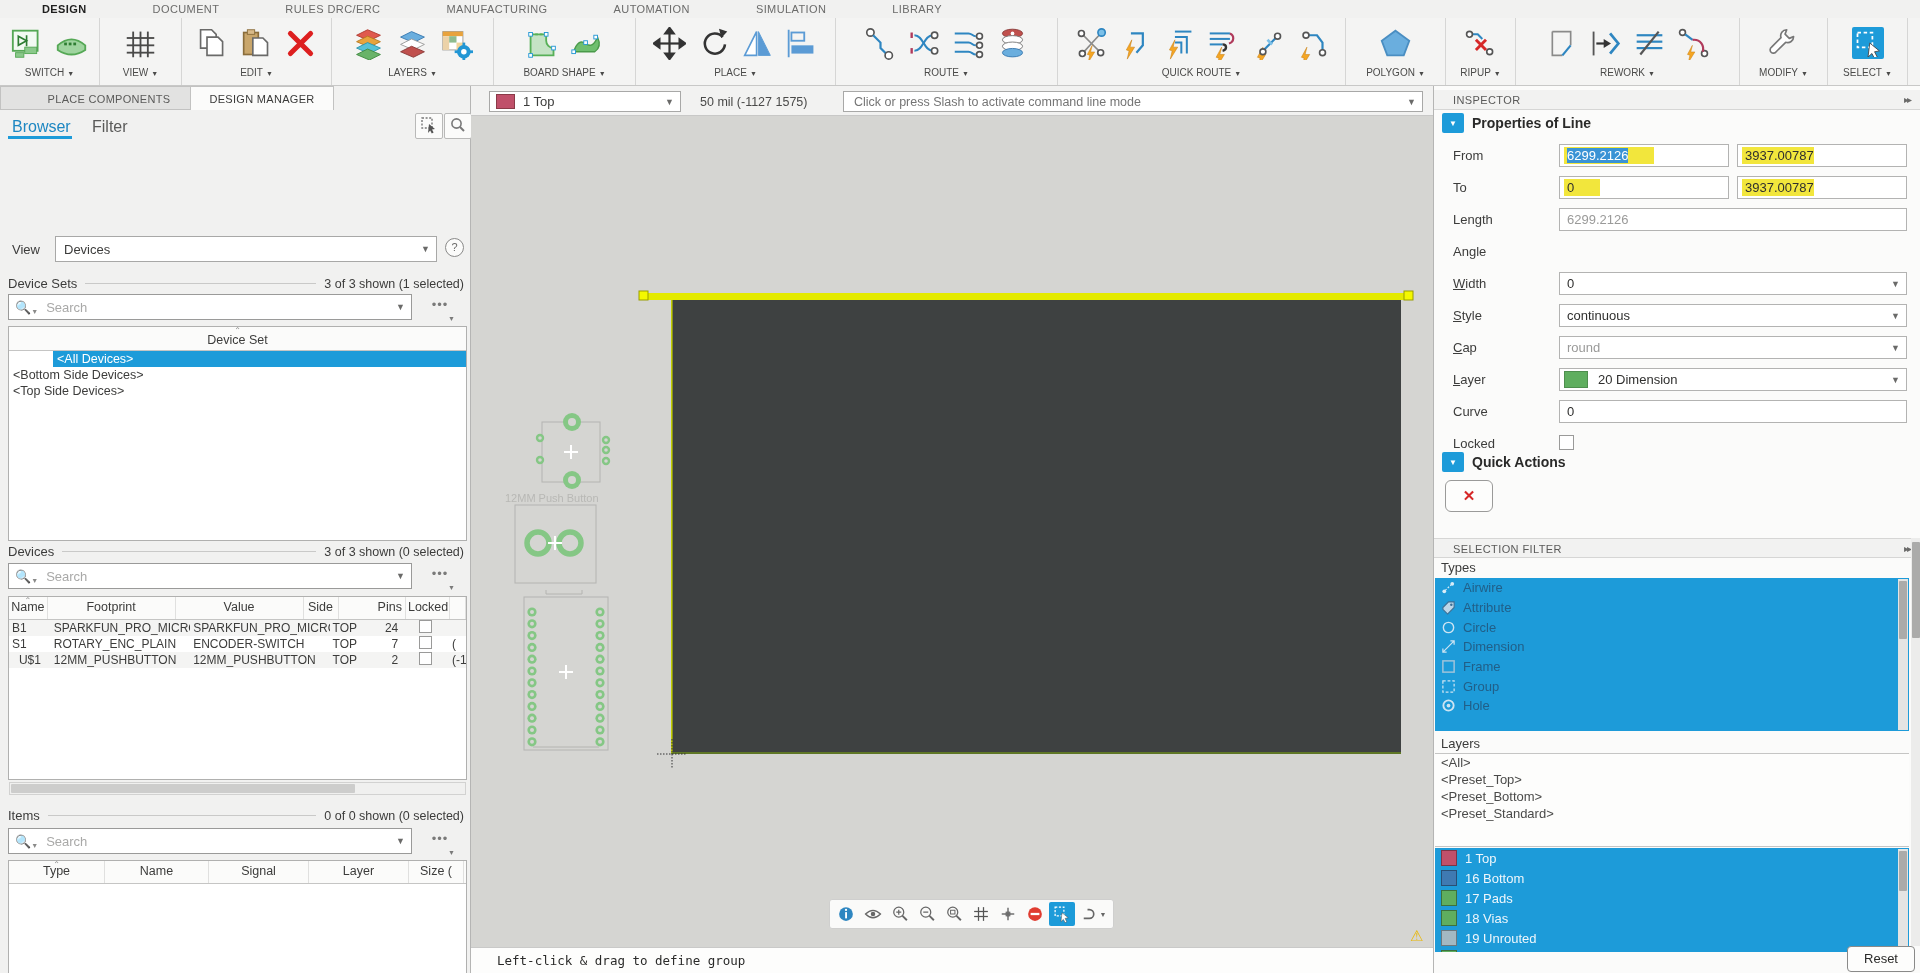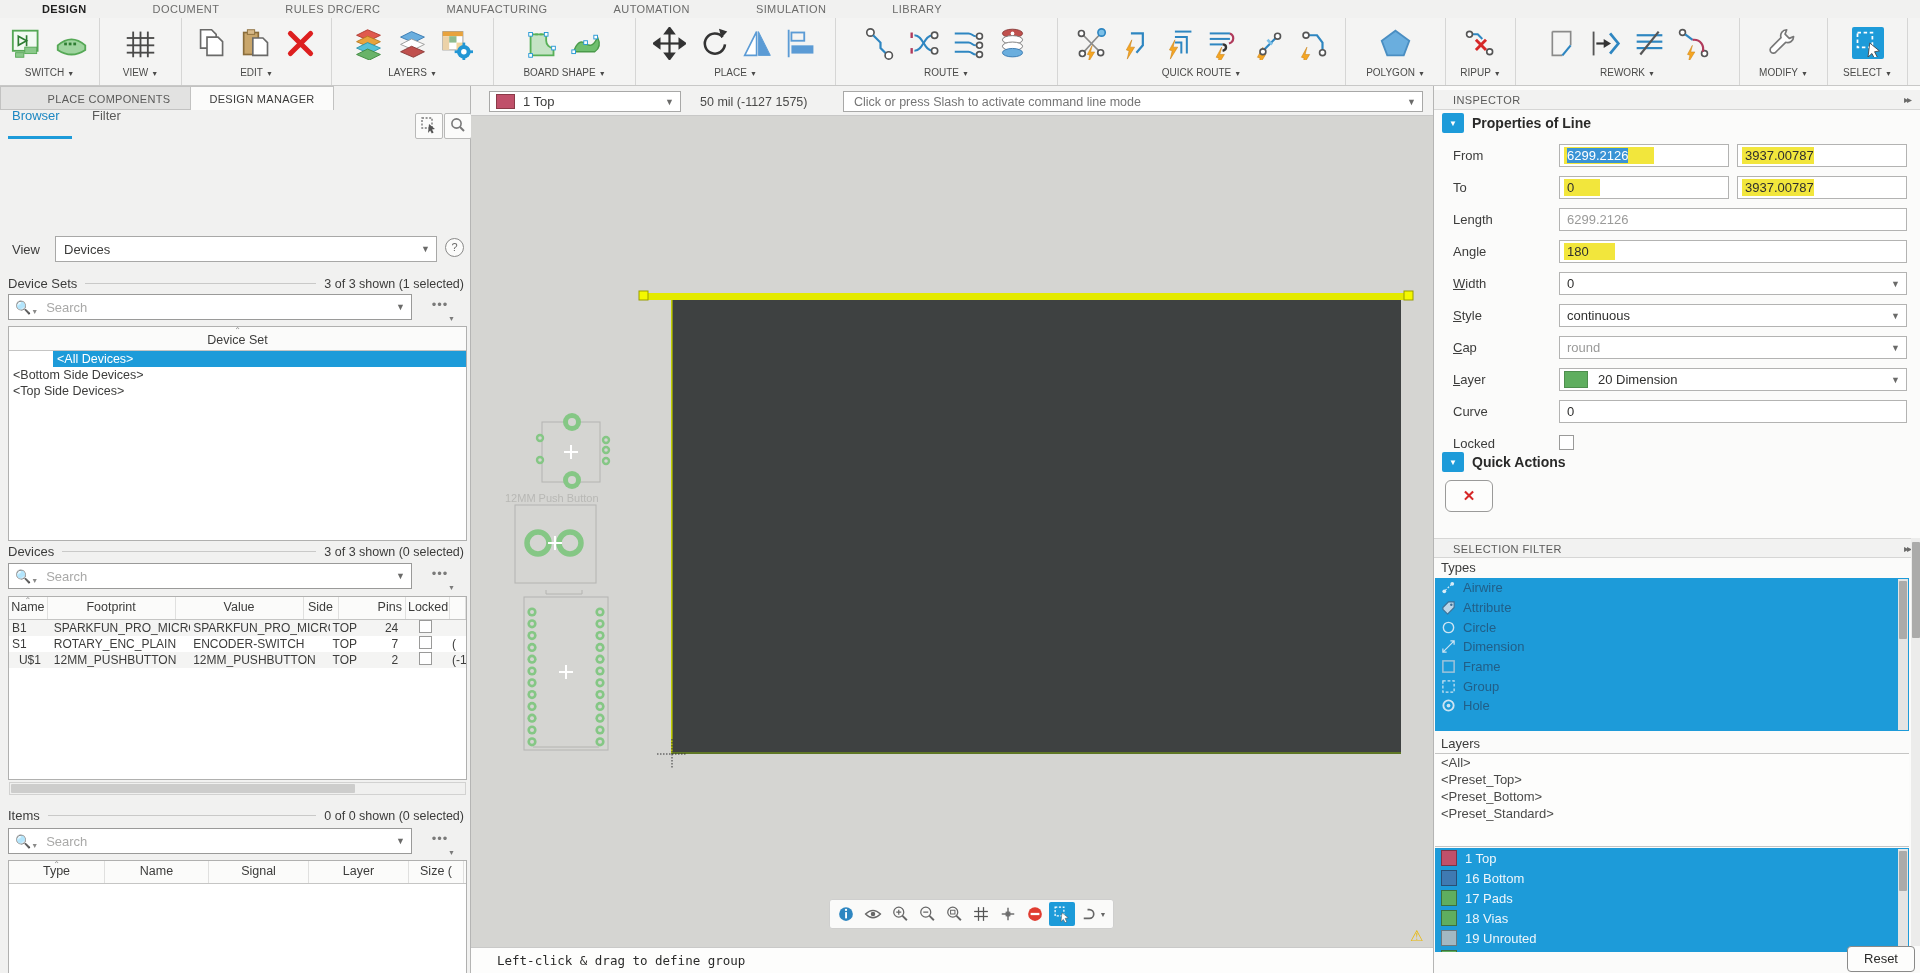--- a/index.html
+++ b/index.html
@@ -18,21 +18,21 @@
   .tb-btn.active-blue svg{width:28px;height:28px;}
   .tb-label{font-size:10px;color:#4a4a49;margin-top:2px;white-space:nowrap;}
   .tb-caret{font-size:7px;color:#4a4a49;margin-left:3px;}
   
   #leftpanel{position:absolute;left:0;top:86px;width:471px;height:887px;background:#f1f1f0;border-right:1px solid #b5b5b4;box-sizing:border-box;}
   .ptab{position:absolute;top:0;height:24px;line-height:24px;text-align:center;font-size:11px;letter-spacing:.3px;box-sizing:border-box;}
   .ptab.inactive{background:#e2e2e1;border:1px solid #c2c2c1;color:#5a5a59;}
   .ptab.active{background:#fbfbfa;border:1px solid #c2c2c1;border-bottom:none;color:#3a3a39;}
   .mini-btn{position:absolute;top:27px;width:26px;height:24px;background:#fbfbfa;border:1px solid #b9b9b8;border-radius:2px;display:flex;align-items:center;justify-content:center;}
   .mini-btn svg{width:18px;height:18px;}
-  .subtab{position:absolute;top:22px;font-size:13px;color:#5a5a59;}
+  .subtab{position:absolute;top:32px;font-size:16px;color:#5a5a59;}
   .subtab.active{color:#1d87c2;}
   .subtab-underline{position:absolute;left:8px;top:50px;width:64px;height:3px;background:#1d9bd9;}
   .view-label{position:absolute;left:12px;top:156px;font-size:13px;color:#3c3c3b;}
   .selectbox{background:#fff;border:1px solid #a8a8a7;box-sizing:border-box;display:flex;align-items:center;}
   .selectbox .val{flex:1;padding-left:8px;font-size:13px;color:#3c3c3b;}
   .ddcaret{color:#6a6a69;font-size:9px;padding-right:6px;}
   .help-circle{position:absolute;left:445px;top:152px;width:17px;height:17px;border:1px solid #8a8a89;border-radius:50%;text-align:center;line-height:17px;font-size:11px;color:#6a6a69;background:#fbfbfa;}
   .sec-head{position:absolute;left:8px;width:456px;display:flex;align-items:center;font-size:13px;color:#3c3c3b;}
   .sec-head .rule{flex:1;border-top:1px solid #c9c9c8;margin:0 8px;}
   .sec-head .cnt{font-size:12.5px;color:#3c3c3b;white-space:nowrap;}
@@ -990,23 +990,20 @@
           </div>
         </div>
         <div class="prop-row" style="top: 118px;">
           <div class="prop-label">Length</div>
           <div class="pfield disabled" style="left: 125px; width: 348px;">
             <span class="plain">6299.2126</span>
           </div>
         </div>
         <div class="prop-row" style="top: 150px;">
           <div class="prop-label">Angle</div>
-          <div class="pfield" style="left: 125px; width: 348px;">
-            <span class="hl">180</span>
-          </div>
         </div>
         <div class="prop-row" style="top: 182px;">
           <div class="prop-label"><u>W</u>idth</div>
           <div class="pfield" style="left: 125px; width: 348px;">
             <span class="plain">0</span>
             <span class="fcaret">▼</span>
           </div>
         </div>
         <div class="prop-row" style="top: 214px;">
           <div class="prop-label"><u>S</u>tyle</div>

